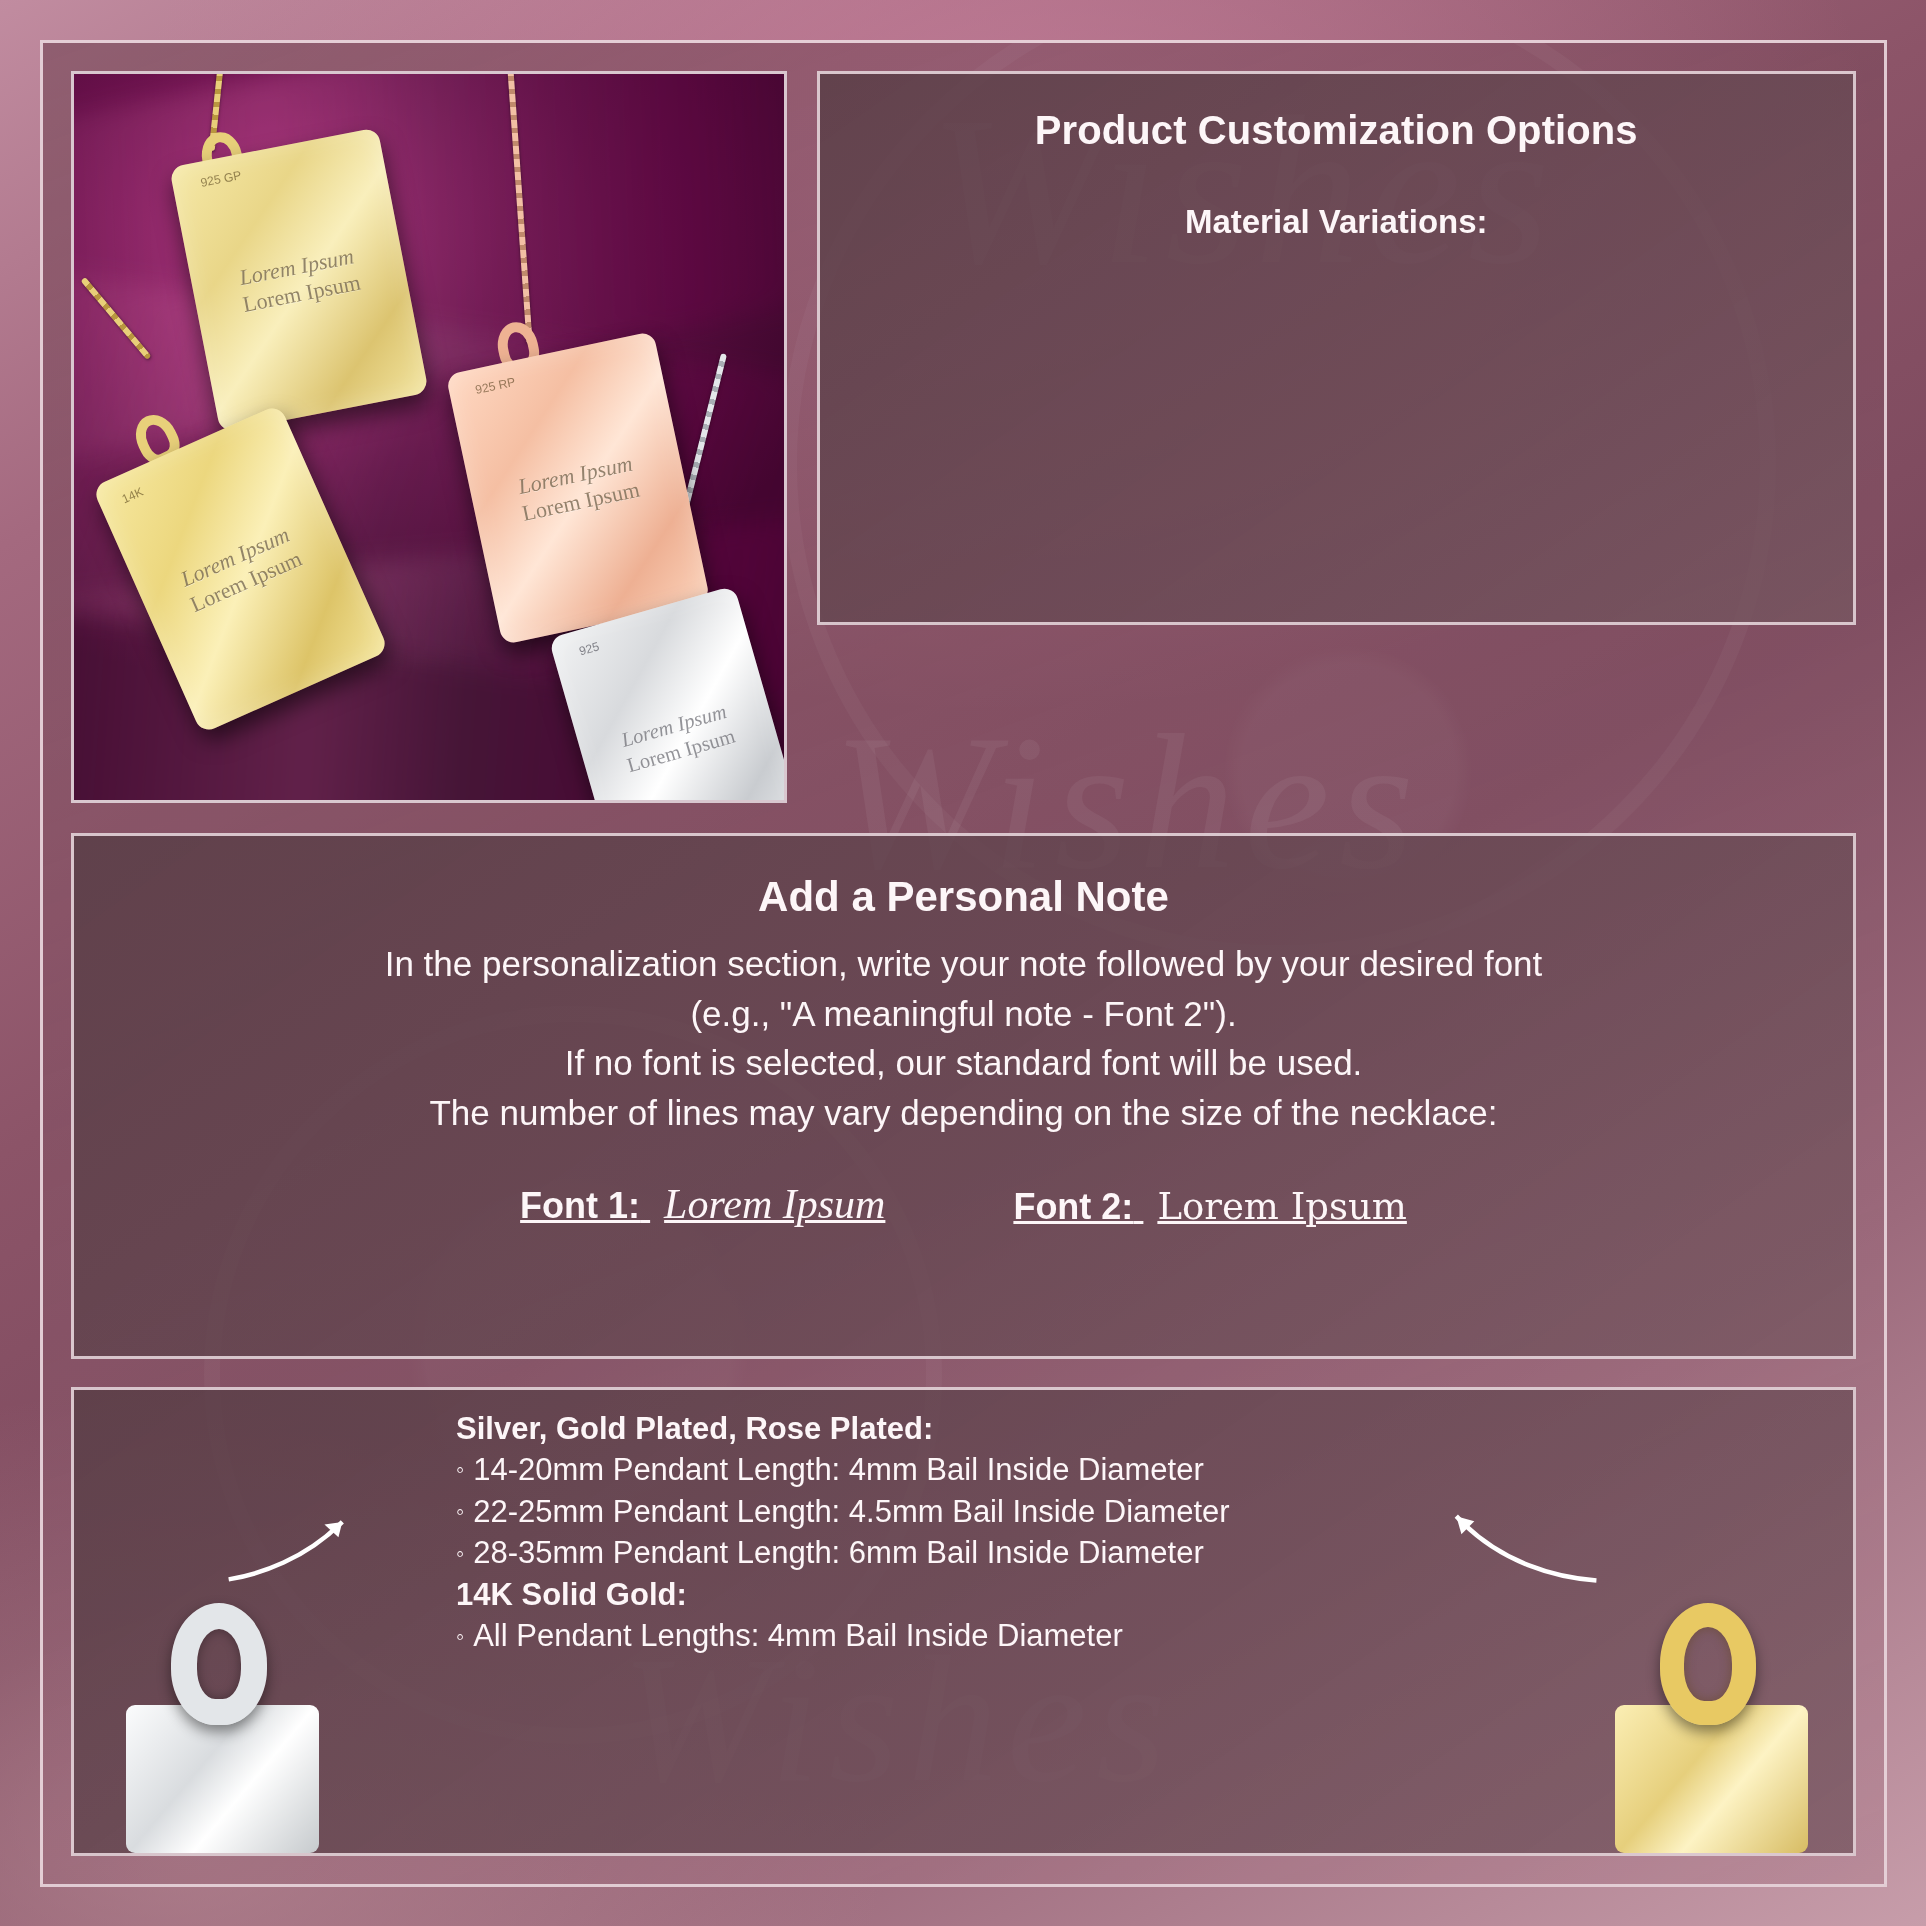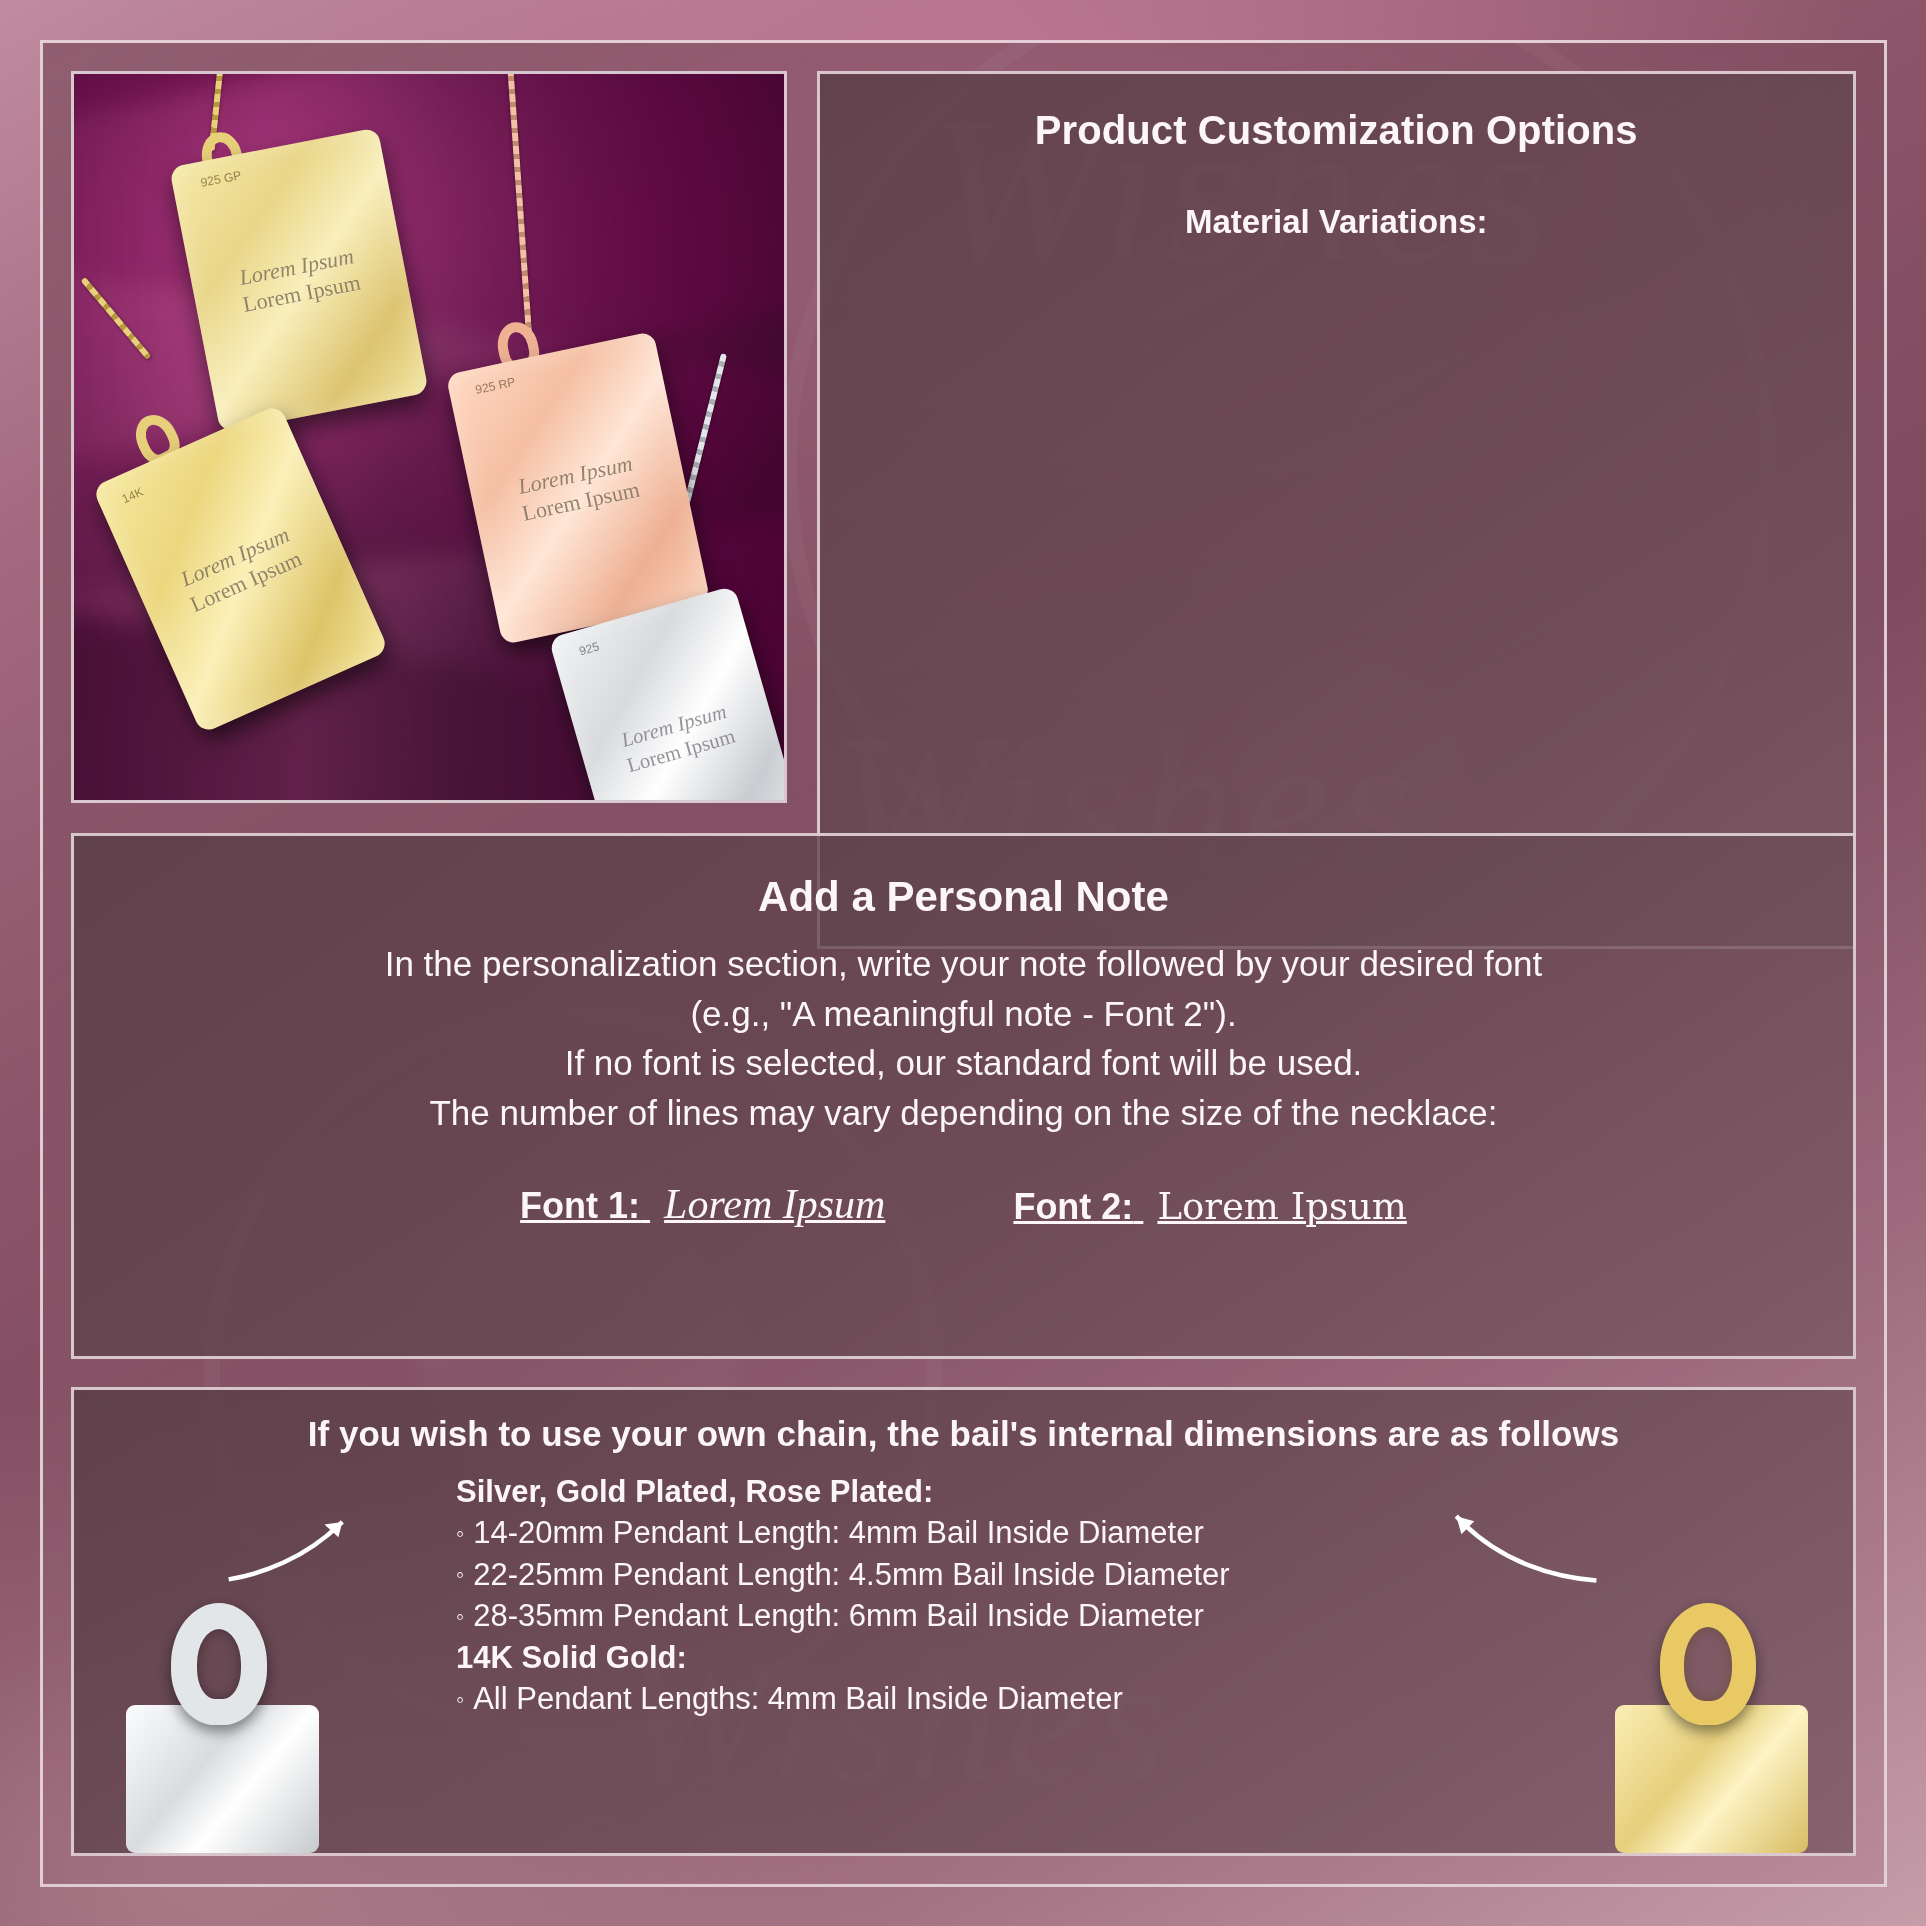--- a/index.html
+++ b/index.html
@@ -185,21 +185,21 @@
     border-radius: 3.9px;
     background: repeating-linear-gradient(180deg, #e8cf79 0 7.7px, #b9973f 7.7px 13px);
     box-shadow: 0 1.3px 3.2px rgba(0,0,0,0.5);
   }
   .chain.silverc { background: repeating-linear-gradient(180deg, #e4e7ea 0 7.7px, #a9aeb4 7.7px 13px); }
   .chain.rosec { background: repeating-linear-gradient(180deg, #f2c0a4 0 7.7px, #c08a6c 7.7px 13px); }
 
   
   #options-panel {
     flex: 1;
-    height: 878px;
+    height: 554px;
     padding: 22px 26px;
     text-align: center;
     color: #fdf6f8;
   }
   .panel-title {
     font-size: 40px;
     font-weight: bold;
     letter-spacing: 0.1px;
     margin: 11.6px 0 0 0;
   }
@@ -416,21 +416,20 @@
           <span class="font-sample-1">Lorem Ipsum</span>
         </div>
         <div>
           <span class="font-label">Font 2:</span>
           <span class="font-sample-2">Lorem Ipsum</span>
         </div>
       </div>
     </div>
 
     <div class="panel" id="bail-panel">
-      <div class="bail-title">If you wish to use your own chain, the bail's internal dimensions are as follows</div>
 
       <div class="bail-photo left">
         <div class="bp-plate"></div>
         <div class="bp-loop"></div>
         <svg class="arrow-svg" style="left:122px; top:-1.3px;" width="141" height="83" viewBox="0 0 220 130">
           <path d="M10 118 C 60 110, 130 86, 188 28" stroke="#ffffff" stroke-width="7" fill="none"></path>
           <path d="M188 28 L 160 32 L 182 52 Z" fill="#ffffff"></path>
         </svg>
       </div>
 

